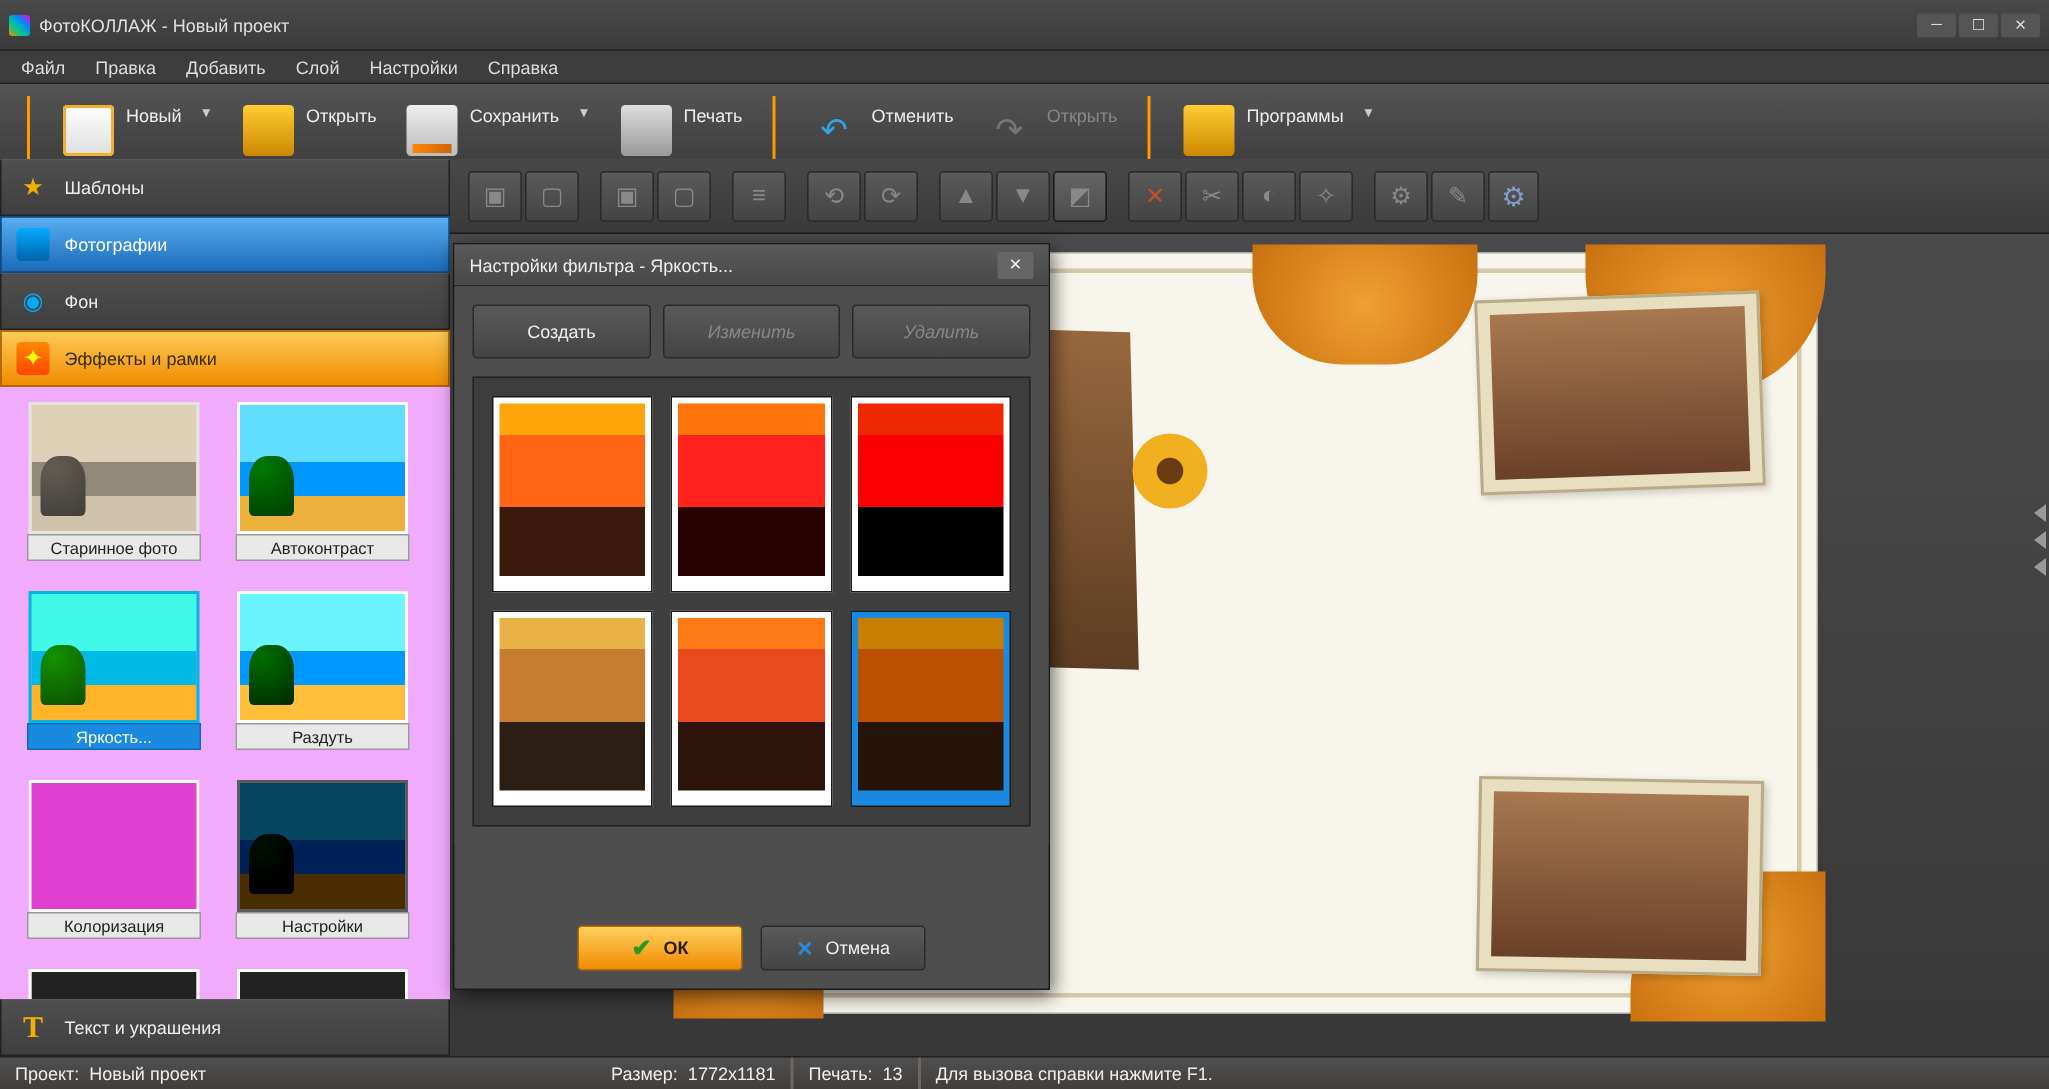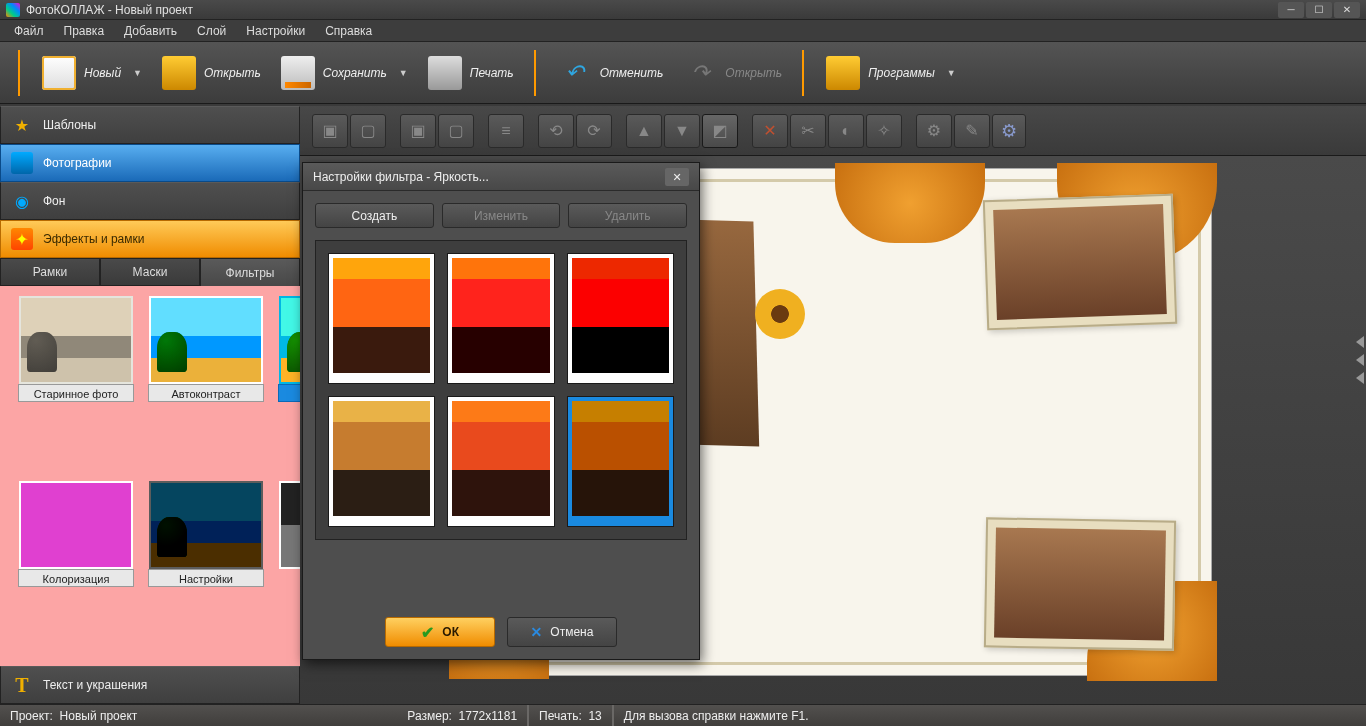--- a/index.html
+++ b/index.html
@@ -1,31 +1,31 @@
 <!DOCTYPE html>
 <html><head>
 <meta charset="utf-8">
 <style>
 * { margin: 0; padding: 0; box-sizing: border-box; font-family: Tahoma, Arial, sans-serif; font-size: 12px; user-select: none; }
 body { background: #3a3a3a; color: #ccc; overflow: hidden; width: 1366px; height: 726px; position: relative; }
 
 
-.titlebar { height: 20px; background: linear-gradient(#4a4a4a,#3a3a3a); display: flex; align-items: center; padding: 0 6px; color: #e0e0e0; border-bottom: 1px solid #222; }
+.titlebar { height: 34px; background: linear-gradient(#4a4a4a,#3a3a3a); display: flex; align-items: center; padding: 0 6px; color: #e0e0e0; border-bottom: 1px solid #222; }
 .titlebar .app-icon { width: 14px; height: 14px; background: linear-gradient(45deg,#f80,#0c8,#08f,#f0c); margin-right: 6px; border-radius: 2px; }
 .titlebar .win-btns { margin-left: auto; display: flex; gap: 2px; }
 .titlebar .win-btn { width: 26px; height: 16px; background: #555; border-radius: 2px; display: flex; align-items: center; justify-content: center; font-size: 10px; color: #ddd; }
 
 
 .menubar { height: 22px; background: #3d3d3d; display: flex; align-items: center; padding: 0 4px; border-bottom: 1px solid #222; }
 .menubar span { padding: 3px 10px; color: #ddd; }
 
 
 .toolbar { height: 62px; background: linear-gradient(#545454,#3c3c3c); display: flex; align-items: center; padding: 0 8px; border-bottom: 1px solid #1a1a1a; }
 .toolbar .sep { width: 4px; height: 46px; margin: 0 10px; border-left: 2px solid #ff9a00; }
-.tool-btn { display: flex; align-items: center; gap: 8px; padding: 6px 10px; color: #eee; border-radius: 3px; font-style: italic; }
+.tool-btn { display: flex; align-items: flex-start; gap: 8px; padding: 6px 10px; color: #eee; border-radius: 3px; }
 .tool-btn .ticon { width: 34px; height: 34px; border-radius: 3px; display: flex; align-items: center; justify-content: center; font-size: 22px; }
 .tool-btn.disabled { color: #888; }
 .caret { font-size: 9px; color: #ccc; margin-left: 4px; }
 
 .ic-new { background: linear-gradient(#fff,#ddd); box-shadow: inset 0 0 0 2px #f0b030; }
 .ic-open { background: linear-gradient(#ffcc33,#cc8800); }
 .ic-save { background: linear-gradient(#eee,#bbb); position: relative; }
 .ic-save::before { content:""; position:absolute; bottom:2px; left:4px; width:26px; height:6px; background: linear-gradient(90deg,#f80,#cc6600); }
 .ic-print { background: linear-gradient(#ddd,#999); }
 .ic-undo { color:#2fa6e0; font-size:28px; }
@@ -51,21 +51,21 @@
 .si-star { color:#f0b000; }
 .si-photo { background: linear-gradient(#0af,#06a); }
 .si-bg { color:#0af; }
 .si-fx { background: linear-gradient(#f80,#f40); color:#ff0; }
 .si-text { color:#f0b000; font-family:serif; font-weight:bold; font-size:20px; }
 
 .subtabs { display:flex; background:#343434; }
 .subtab { flex:1; height:28px; display:flex; align-items:center; justify-content:center; background: linear-gradient(#4a4a4a,#3a3a3a); border:1px solid #222; color:#ddd; }
 .subtab.active { background: linear-gradient(#5a5a5a,#484848); border-bottom: none; }
 
-.filter-grid { flex:1; overflow:auto; padding: 10px 18px; display:grid; grid-template-columns: 1fr 1fr 1fr 1fr; gap: 10px 14px; background:#fca5a5; }
+.filter-grid { flex:1; overflow:auto; padding: 10px 18px; display:grid; grid-template-columns: 1fr 1fr; gap: 20px 14px; background:#f0abfc; }
 .filter-item { display:flex; flex-direction:column; align-items:center; width:116px; }
 .filter-thumb { width:114px; height:88px; border:2px solid #fff; background:#888; position:relative; overflow:hidden; }
 .filter-thumb.selected { border-color:#1a8ae0; }
 .filter-label { width:116px; height:18px; background:#e8e8e8; color:#222; text-align:center; line-height:18px; font-size:11px; border:1px solid #999; }
 .filter-label.selected { background:#1a8ae0; color:#fff; border-color:#0a6ab8; }
 
 .th-beach { background: linear-gradient(#87ceeb 45%, #1a8ac8 45% 72%, #cfae6a 72%); position:relative; }
 .th-beach::after { content:""; position:absolute; left:6px; top:34px; width:30px; height:40px; background:radial-gradient(circle at 30% 20%, #0a6a2a, #053a15); border-radius: 40% 40% 10% 10%; }
 .th-sepia { filter: sepia(1) saturate(0.6) contrast(0.8); }
 .th-auto  { filter: saturate(1.6) contrast(1.1); }
@@ -101,22 +101,22 @@
 
 
 .dialog { position:absolute; left:302px; top:162px; width:398px; height:498px; background:#4e4e4e; border:1px solid #1a1a1a; box-shadow: 2px 4px 12px rgba(0,0,0,.6); z-index:50; }
 .dialog .dlg-title { height:28px; background:linear-gradient(#5a5a5a,#484848); display:flex; align-items:center; padding:0 10px; color:#eee; border-bottom:1px solid #2a2a2a; }
 .dialog .dlg-close { margin-left:auto; width:24px; height:18px; background:#666; color:#eee; text-align:center; border-radius:2px; font-size:11px; line-height:18px; }
 .dlg-tabs { display:flex; background:#3a3a3a; height:36px; }
 .dlg-tab { flex:1; display:flex; align-items:center; justify-content:center; background:linear-gradient(#4a4a4a,#3a3a3a); border:1px solid #222; color:#ddd; }
 .dlg-tab.active { background:linear-gradient(#585858,#484848); border-bottom:none; }
 .dlg-body { padding:12px; background:#4e4e4e; }
 .dlg-btns { display:flex; gap:8px; margin-bottom:12px; }
-.dlg-btn { flex:1; height:25px; background:linear-gradient(#5a5a5a,#444); border:1px solid #2a2a2a; border-radius:3px; display:flex; align-items:center; justify-content:center; color:#eee; }
-.dlg-btn.disabled { color:#888; }
+.dlg-btn { flex:1; height:36px; background:linear-gradient(#5a5a5a,#444); border:1px solid #2a2a2a; border-radius:3px; display:flex; align-items:center; justify-content:center; color:#eee; }
+.dlg-btn.disabled { color:#888;font-style:italic; }
 .dlg-gallery { background:#3e3e3e; border:1px solid #222; padding:12px; display:grid; grid-template-columns:repeat(3,1fr); gap:12px; height:300px; }
 .gal-item { background:#fff; border:1px solid #1a1a1a; padding:4px 4px 10px 4px; display:flex; }
 .gal-item.selected { background:#1a8ae0; }
 .gal-thumb { flex:1; background: linear-gradient(#e0a020 18%, #c86a10 18% 60%, #2a1a10 60%); }
 .gal-thumb.t1 { filter:brightness(1.1) saturate(1.6) hue-rotate(-8deg); }
 .gal-thumb.t2 { filter:brightness(.9) saturate(2.6) hue-rotate(-20deg) contrast(1.4); }
 .gal-thumb.t3 { filter:brightness(.55) saturate(2.8) contrast(2); }
 .gal-thumb.t4 { filter:brightness(1.05) sepia(.3); }
 .gal-thumb.t5 { filter:brightness(.85) saturate(1.6) hue-rotate(-14deg); }
 .gal-thumb.t6 { filter:brightness(.8) saturate(1.4); }
@@ -232,25 +232,20 @@
   </div>
   <div class="side-item">
     <span class="side-icon si-bg">◉</span>
     <span>Фон</span>
   </div>
   <div class="side-item active">
     <span class="side-icon si-fx">✦</span>
     <span>Эффекты и рамки</span>
   </div>
 
-  <div class="subtabs">
-    <div class="subtab">Рамки</div>
-    <div class="subtab">Маски</div>
-    <div class="subtab active">Фильтры</div>
-  </div>
 
   <div class="filter-grid">
     <div class="filter-item">
       <div class="filter-thumb th-beach th-sepia"></div>
       <div class="filter-label">Старинное фото</div>
     </div>
     <div class="filter-item">
       <div class="filter-thumb th-beach th-auto"></div>
       <div class="filter-label">Автоконтраст</div>
     </div>

